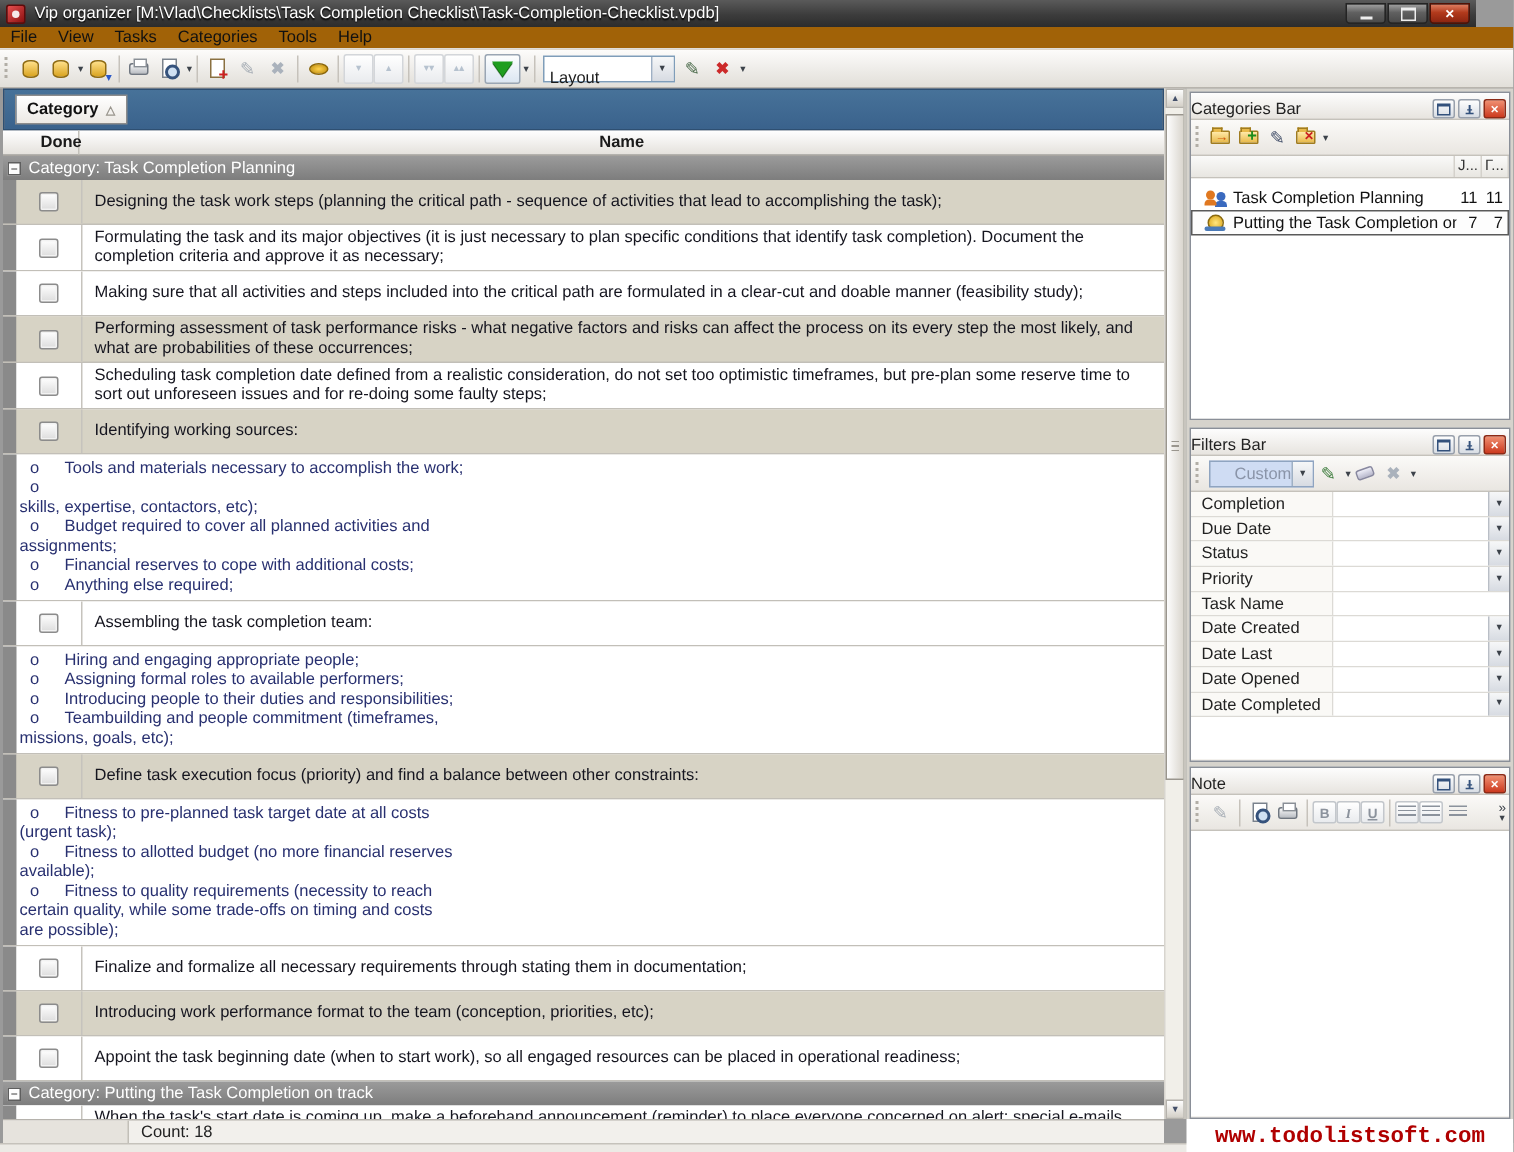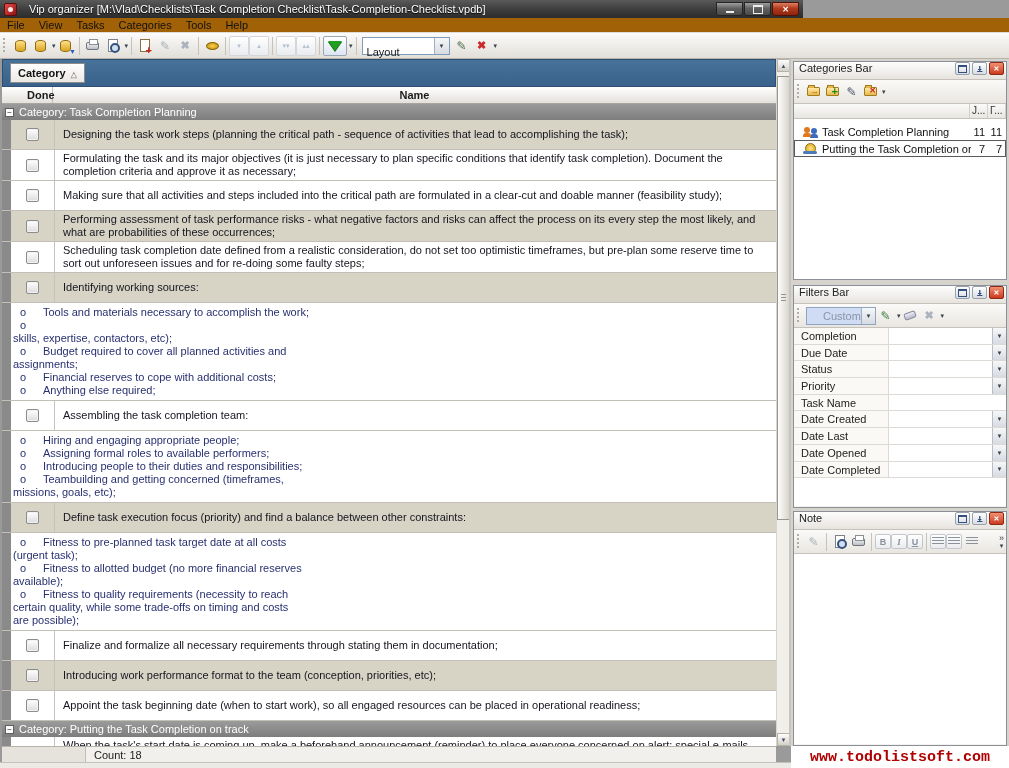--- a/index.html
+++ b/index.html
@@ -1,22 +1,22 @@
 <!DOCTYPE html>
 <html><head>
 <meta charset="utf-8">
 <style>
   * { margin:0; padding:0; box-sizing:border-box; }
   body { font-family:"Liberation Sans", sans-serif; background:#555; }
   .screen { position:relative; width:1009px; height:768px; background:#9a9a9a; overflow:hidden;
             font-family:"Liberation Sans", sans-serif; font-size:11px; color:#1a1a1a; }
 
   
-  .titlebar { position:absolute; left:0; top:0; width:803px; height:18px;
-              background:linear-gradient(#5a5a5a,#3c3c3c 55%,#2c2c2c); display:flex; align-items:center;gap:6px; }
+  .titlebar { position:absolute; left:0; top:0; width:984px; height:18px;
+              background:linear-gradient(#5a5a5a,#3c3c3c 55%,#2c2c2c); display:flex; align-items:center; }
   .appicon { width:13px; height:13px; margin-left:4px; border-radius:2px;
              background:linear-gradient(135deg,#e65050,#8c1010); border:1px solid #5e0b0b; position:relative; }
   .appicon::before { content:""; position:absolute; left:3px; top:3px; width:5px; height:5px;
              background:#f5e9e9; border-radius:50%; }
   .titletext { color:#fff; margin-left:6px; text-shadow:0 1px 1px #000; white-space:nowrap; overflow:hidden; }
   .winbtns { margin-left:auto; margin-right:4px; display:flex; gap:1px; }
   .wb { width:27px; height:14px; border:1px solid #242424; border-radius:0 0 3px 3px;
         background:linear-gradient(#9f9f9f,#606060 45%,#4a4a4a); display:flex; align-items:center; justify-content:center; }
   .wb-min::before { content:""; width:8px; height:2px; background:#eee; margin-top:5px; }
   .wb-max::before { content:""; width:8px; height:6px; border:1px solid #eee; border-top-width:2px; }
@@ -114,21 +114,21 @@
   .vs-thumb::after { content:""; position:absolute; left:3px; top:50%; width:5px; height:8px; margin-top:-4px;
               background:repeating-linear-gradient(180deg,#9a968e 0 1px,transparent 1px 3px); }
 
   
   .rightpanel { position:absolute; left:791px; top:59px; width:218px; height:687px; background:#d6d3cc; }
   .panel { position:absolute; left:2px; width:214px; background:#f4f2ee; border:1px solid #8a8f98; }
   .p-cats   { top:2px;   height:219px; }
   .p-filter { top:226px; height:223px; }
   .p-note   { top:452px; height:235px; }
   .p-title { height:18px; background:linear-gradient(#fdfdfd,#e7e4df); border-bottom:1px solid #c5c2bb;
-             display:flex; align-items:flex-start; padding-left:5px; color:#222; }
+             display:flex; align-items:flex-end; color:#222; }
   .pt-btns { margin-left:auto; margin-right:2px; display:flex; gap:2px; }
   .pt-btn { width:15px; height:13px; border:1px solid #98a0ac; border-radius:2px;
             background:linear-gradient(#fefefe,#d8dde4); display:flex; align-items:center; justify-content:center; }
   .pt-max::before { content:""; width:7px; height:5px; border:1px solid #33517c; border-top-width:2px; }
   .pt-pin::before { content:"\0166"; display:block; transform:rotate(180deg); font-size:9px; font-weight:bold; color:#33517c; line-height:9px; }
   .pt-close { background:linear-gradient(#f09072,#cc3a1f); border-color:#8c2a16; }
   .pt-close::before { content:"\2715"; color:#fff; font-size:7px; font-weight:bold; }
   .p-toolbar { height:24px; display:flex; align-items:center; background:linear-gradient(#fbfaf8,#e9e6e1);
                border-bottom:1px solid #c5c2bb; }
   .sbi { width:19px; height:18px; display:flex; align-items:center; justify-content:center; position:relative; }
@@ -385,21 +385,21 @@
           <div class="nline">
             <span class="nmark">o</span>
             <span>Assigning formal roles to available performers;</span>
           </div>
           <div class="nline">
             <span class="nmark">o</span>
             <span>Introducing people to their duties and responsibilities;</span>
           </div>
           <div class="nline">
             <span class="nmark">o</span>
-            <span>Teambuilding and getting concerned (timeframes,</span>
+            <span>Teambuilding and people commitment (timeframes,</span>
           </div>
           <div class="nline">
             <span class="ncont">missions, goals, etc);</span>
           </div>
         </div>
       </div>
       <div class="row-task beige">
         <div class="indent"></div>
         <div class="donecell">
           <span class="cb"></span>

